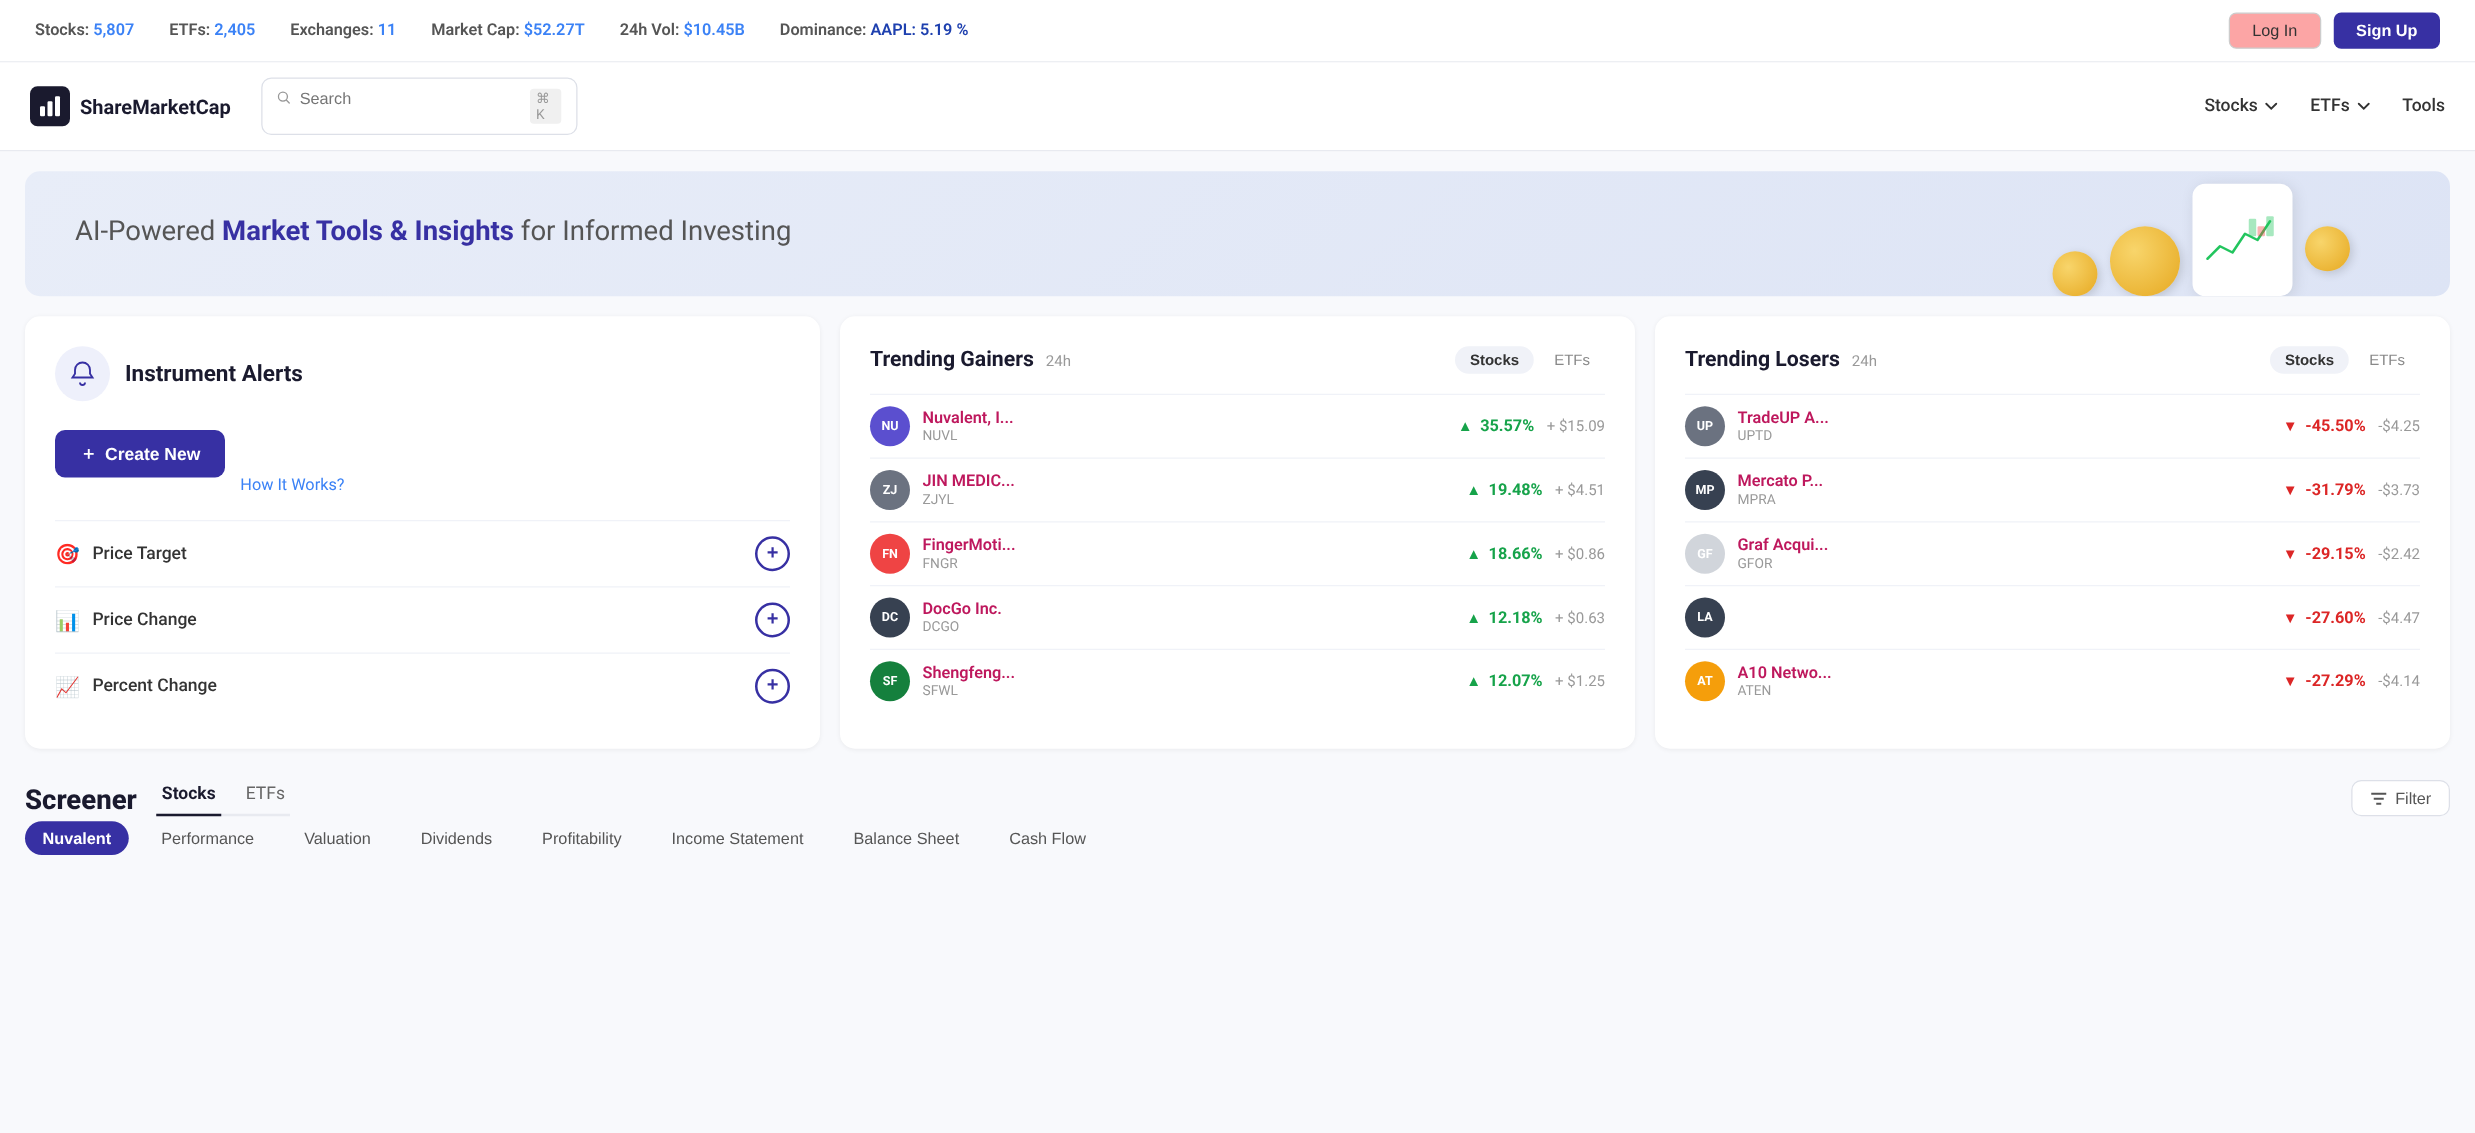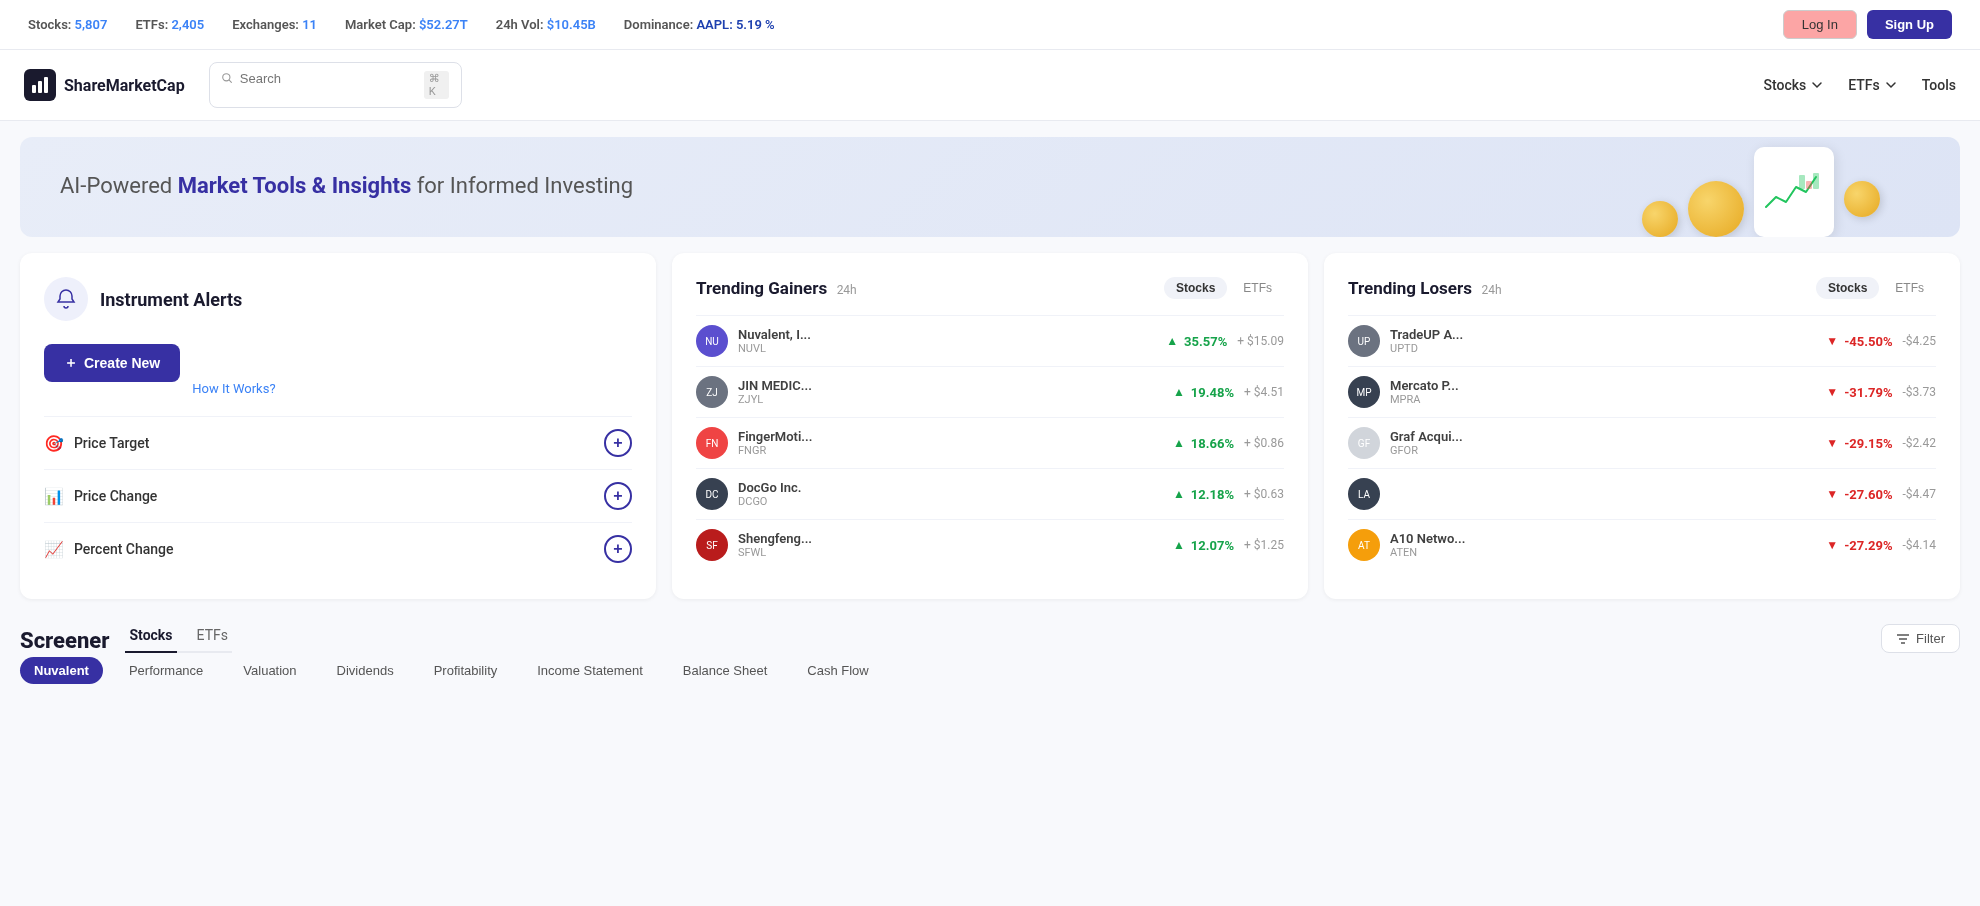--- a/index.html
+++ b/index.html
@@ -205,23 +205,23 @@
     .tab-btn {
       padding: 4px 12px; border-radius: 20px; font-size: 12px; cursor: pointer; border: none;
       background: transparent; color: #888;
     }
     .tab-btn.active { background: #f0f2f8; color: #333; font-weight: 600; }
     .trend-row {
       display: flex; align-items: center; padding: 9px 0; border-top: 1px solid #f0f2f8; gap: 10px;
     }
     .stock-logo {
       width: 32px; height: 32px; border-radius: 50%; background: #e0e4f0;
-      display: flex; align-items: center; justify-content: center; font-size: 10px; font-weight: 400; color: #555; overflow: hidden; flex-shrink: 0;
-    }
-    .stock-name { font-size: 13px; font-weight: 600; color: #404040; white-space: nowrap; overflow: hidden; text-overflow: ellipsis; max-width: 90px; }
+      display: flex; align-items: center; justify-content: center; font-size: 10px; font-weight: 700; color: #555; overflow: hidden; flex-shrink: 0;
+    }
+    .stock-name { font-size: 13px; font-weight: 600; color: #be185d; white-space: nowrap; overflow: hidden; text-overflow: ellipsis; max-width: 90px; }
     .stock-ticker { font-size: 11px; color: #999; }
     .stock-pct.gain { color: #16a34a; font-weight: 700; font-size: 13px; }
     .stock-pct.loss { color: #dc2626; font-weight: 700; font-size: 13px; }
     .stock-change { font-size: 12px; color: #999; margin-left: 4px; }
     .stock-info { flex: 1; }
     .stock-vals { display: flex; align-items: center; margin-left: auto; gap: 6px; }
     .arrow-up { color: #16a34a; font-size: 12px; }
     .arrow-down { color: #dc2626; font-size: 12px; }
 
     
@@ -436,21 +436,21 @@
         <div class="stock-name">DocGo Inc.</div>
         <div class="stock-ticker">DCGO</div>
       </div>
       <div class="stock-vals">
         <span class="arrow-up">▲</span>
         <span class="stock-pct gain">12.18%</span>
         <span class="stock-change">+ $0.63</span>
       </div>
     </div>
         <div class="trend-row">
-      <div class="stock-logo" style="background:#b91c1c;color:#fff">SF</div>
+      <div class="stock-logo" style="background:#15803d;color:#fff">SF</div>
       <div class="stock-info">
         <div class="stock-name">Shengfeng...</div>
         <div class="stock-ticker">SFWL</div>
       </div>
       <div class="stock-vals">
         <span class="arrow-up">▲</span>
         <span class="stock-pct gain">12.07%</span>
         <span class="stock-change">+ $1.25</span>
       </div>
     </div>

